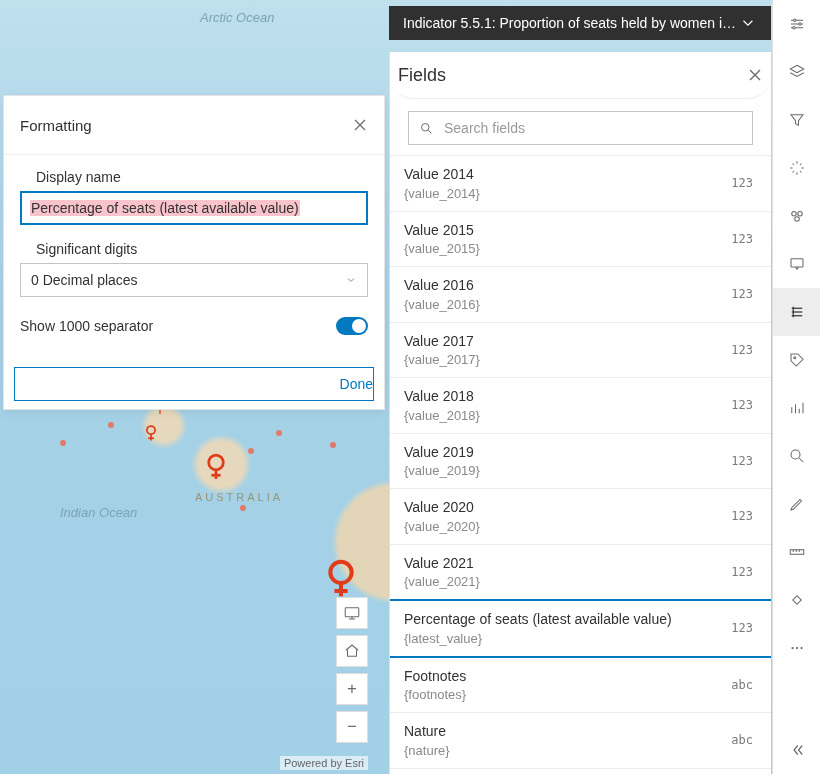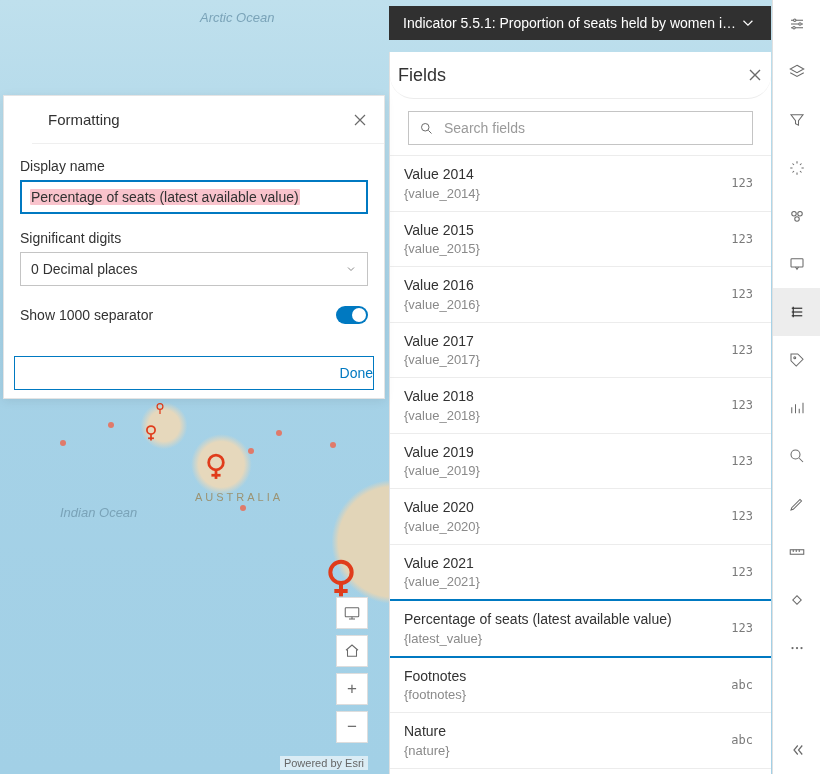--- a/index.html
+++ b/index.html
@@ -112,27 +112,26 @@
   .rail-btn.active { background:#ededed; color:#323232; }
   .rail-bottom { margin-top:auto; }
 
   
   .dialog {
     position:absolute; top:95px; left:3px; width:382px;
     background:#fff; border:1px solid #e4e4e4; box-shadow:0 2px 10px rgba(0,0,0,.08);
     padding:0 0 8px;
   }
   .dialog-head {
-    height:48px; display:flex; align-items:center; padding:4px 16px;
+    height:59px; display:flex; align-items:center; padding:4px 16px;
     border-bottom:1px solid #efefef;
-    margin-left:28px;
   }
   .dialog-head h3 { font-size:15px; font-weight:400; flex:1; }
   .dlg-body { padding:14px 16px 6px; }
-  .form-lbl { color:#323232; font-size:14px; margin-bottom:6px; display:block; }
+  .form-lbl { color:#323232; font-size:14px; margin-bottom:6px; display:block;margin-left:16px; }
   
   .sel-text {
     width:100%; height:34px; border:2px solid #0079c1; padding:6px 8px;
     font:inherit; display:flex; align-items:center;
   }
   .sel-text span { background:#f9c3cc; padding:0 1px; border-radius:1px; }
 
   .form-group { margin-top:16px; }
   .select-box {
     height:34px; border:1px solid #c4c4c4; display:flex; align-items:center;

